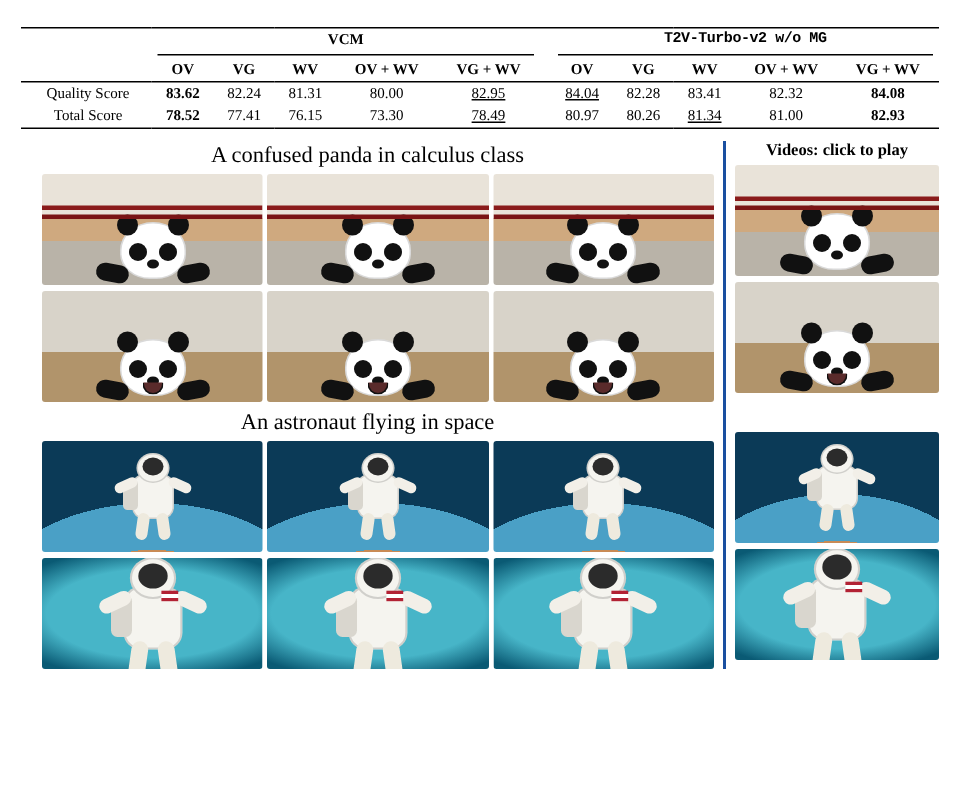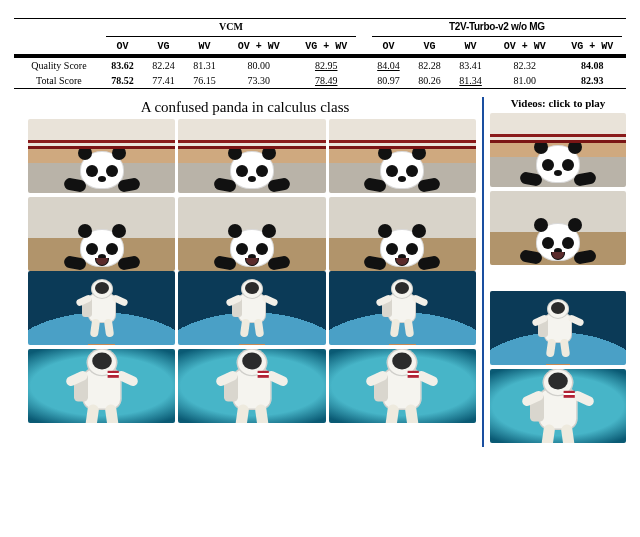--- a/index.html
+++ b/index.html
@@ -13,26 +13,26 @@
     overflow: hidden;
   }
   .page { padding: 18px 14px 0 14px; }
 
   
   .tbl { width: 100%; border-collapse: collapse; font-size: 10px; }
   .tbl th, .tbl td { text-align: center; padding: 2px 4px; white-space: nowrap; }
   .tbl .rowlabel { text-align: center; padding-left: 6px; }
   .rule-top { border-top: 1px solid #000; }
   .rule-bot { border-bottom: 1px solid #000; margin-left: 40px; }
-  .midrule { border-bottom: 4px solid #000000; font-family: Liberation Mono, monospace; }
+  .midrule { border-bottom: 1px solid #000000; }
   .cmid { border-bottom: 0.8px solid #000; }
   .bold { font-weight: bold; }
   .ul { text-decoration: underline; }
   .grouplabel { font-variant: normal; font-family: Georgia, "Times New Roman", serif; }
-  .tt { font-family: Liberation Sans, sans-serif; font-size: 10px; letter-spacing: -0.3px; }
+  .tt { font-family: Liberation Mono, monospace; font-size: 10px; letter-spacing: -0.3px; }
 
   
   .figwrap { display: flex; margin-top: 8px; }
   .leftcol { flex: 1 1 auto; padding-right: 6px; }
   .rightcol { width: 144px; border-left: 2px solid #1a4fa0; padding-left: 6px; display: flex; flex-direction: column; }
   .caption { text-align: center; font-size: 15px; margin: 2px 0 3px 0; }
   .rightcap { font-weight: bold; font-size: 11px; margin-bottom: 4px; text-align: center; }
 
   .strip { position: relative; }
   .rowlabelv {
@@ -251,20 +251,21 @@
                   <div class="pnose"></div>
                   <div class="pmouth"></div>
                 </div>
                 <div class="parm l"></div>
                 <div class="parm r"></div>
               </div>
             </div>
         </div>
       </div>
 
+      <div class="caption" style="margin-top:6px">An astronaut flying in space</div>
 
       <div class="strip">
         <div class="rowlabelv">WV</div>
         <div class="frames">
           <div class="frame space-wv">
               <div class="astro">
                 <div class="abody">
                   <div class="apack"></div>
                   <div class="ahelm">
                     <div class="avisor"></div>

